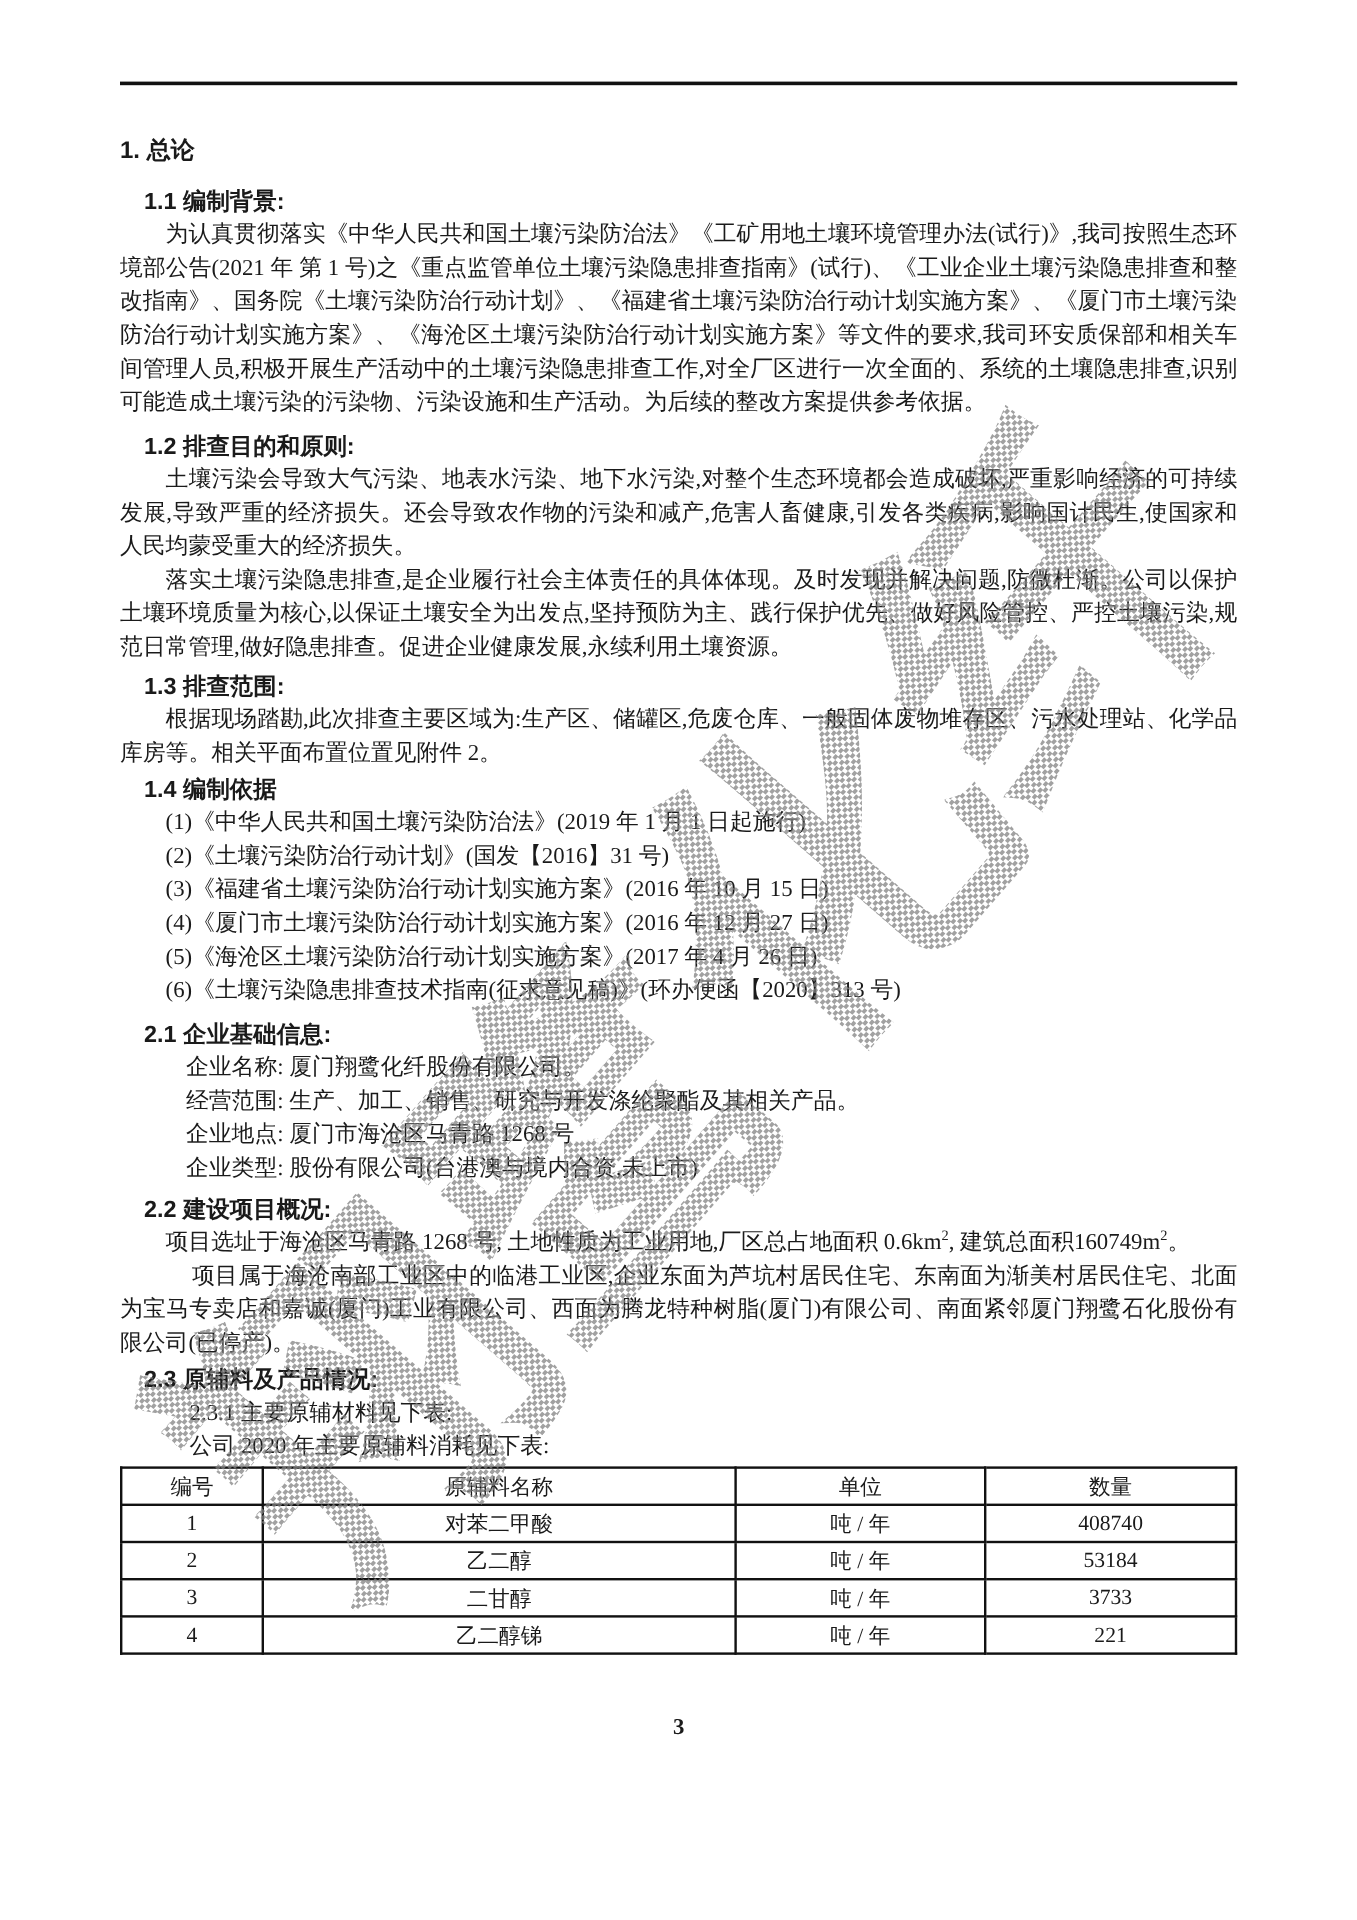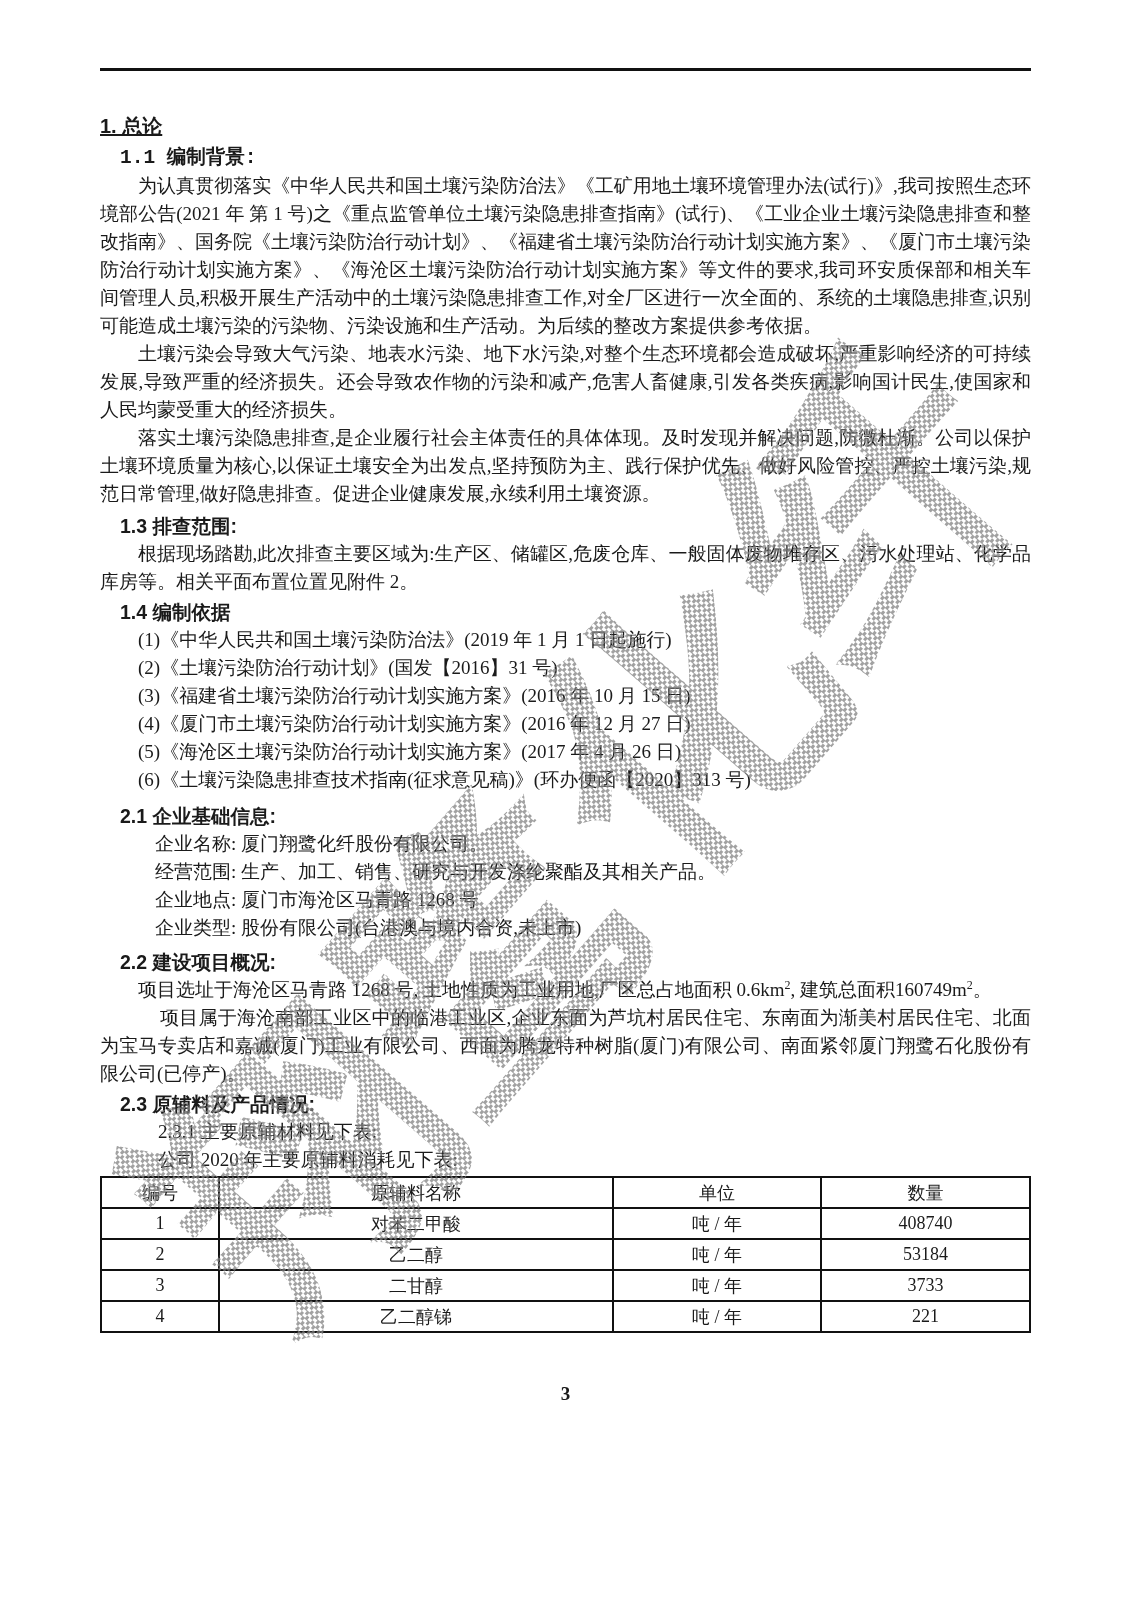--- a/index.html
+++ b/index.html
@@ -17,30 +17,30 @@
     padding:0 100px;
   }
   .top-rule{
     margin-top:68px;
     height:3px;
     background:#111111;
   }
   h1{
     font-family:"Liberation Sans","DejaVu Sans",sans-serif;
     font-size:20px;font-weight:bold;
-    line-height:30px;margin:0;text-decoration:underline;
+    line-height:30px;margin:0;
   }
   .h1-first{margin-top:40px;}
   .h1-s2{margin-top:14px;}
   h2{
     font-family:"Liberation Sans","DejaVu Sans",sans-serif;
     font-size:19.5px;font-weight:bold;
     line-height:28px;margin:0 0 0 20px;
   }
-  .mt3{margin-top:3px;font-family:Liberation Mono, monospace;}
+  .mt3{margin-top:13px;}
   .mt8{margin-top:8px;}
   .mt4{margin-top:4px;}
   .mt2{margin-top:2px;}
   .mt6{margin-top:6px;}
   .mt12{margin-top:8px;}
   p{
     font-size:19px;line-height:28px;margin:0;
     text-align:justify;
   }
   .ind-first{text-indent:38px;}
@@ -107,20 +107,21 @@
 
   <div class="content">
 
     <div class="top-rule"></div>
 
     <h1 class="h1-first">1. 总论</h1>
 
     <h2 class="mt3">1.1  编制背景:</h2>
     <p class="ind-first">为认真贯彻落实《中华人民共和国土壤污染防治法》《工矿用地土壤环境管理办法(试行)》,我司按照生态环境部公告(2021 年  第 1 号)之《重点监管单位土壤污染隐患排查指南》(试行)、《工业企业土壤污染隐患排查和整改指南》、国务院《土壤污染防治行动计划》、《福建省土壤污染防治行动计划实施方案》、《厦门市土壤污染防治行动计划实施方案》、《海沧区土壤污染防治行动计划实施方案》等文件的要求,我司环安质保部和相关车间管理人员,积极开展生产活动中的土壤污染隐患排查工作,对全厂区进行一次全面的、系统的土壤隐患排查,识别可能造成土壤污染的污染物、污染设施和生产活动。为后续的整改方案提供参考依据。</p>
 
+    <h2 class="mt8">1.2 排查目的和原则:</h2>
     <p class="ind-first">土壤污染会导致大气污染、地表水污染、地下水污染,对整个生态环境都会造成破坏,严重影响经济的可持续发展,导致严重的经济损失。还会导致农作物的污染和减产,危害人畜健康,引发各类疾病,影响国计民生,使国家和人民均蒙受重大的经济损失。</p>
     <p class="ind-first">落实土壤污染隐患排查,是企业履行社会主体责任的具体体现。及时发现并解决问题,防微杜渐。公司以保护土壤环境质量为核心,以保证土壤安全为出发点,坚持预防为主、践行保护优先、做好风险管控、严控土壤污染,规范日常管理,做好隐患排查。促进企业健康发展,永续利用土壤资源。</p>
 
     <h2 class="mt4">1.3 排查范围:</h2>
     <p class="ind-first">根据现场踏勘,此次排查主要区域为:生产区、储罐区,危废仓库、一般固体废物堆存区、污水处理站、化学品库房等。相关平面布置位置见附件 2。</p>
 
     <h2 class="mt2">1.4 编制依据</h2>
     <div>
       <p class="refitem">(1)《中华人民共和国土壤污染防治法》(2019 年 1 月 1 日起施行)</p>
       <p class="refitem">(2)《土壤污染防治行动计划》(国发【2016】31 号)</p>

